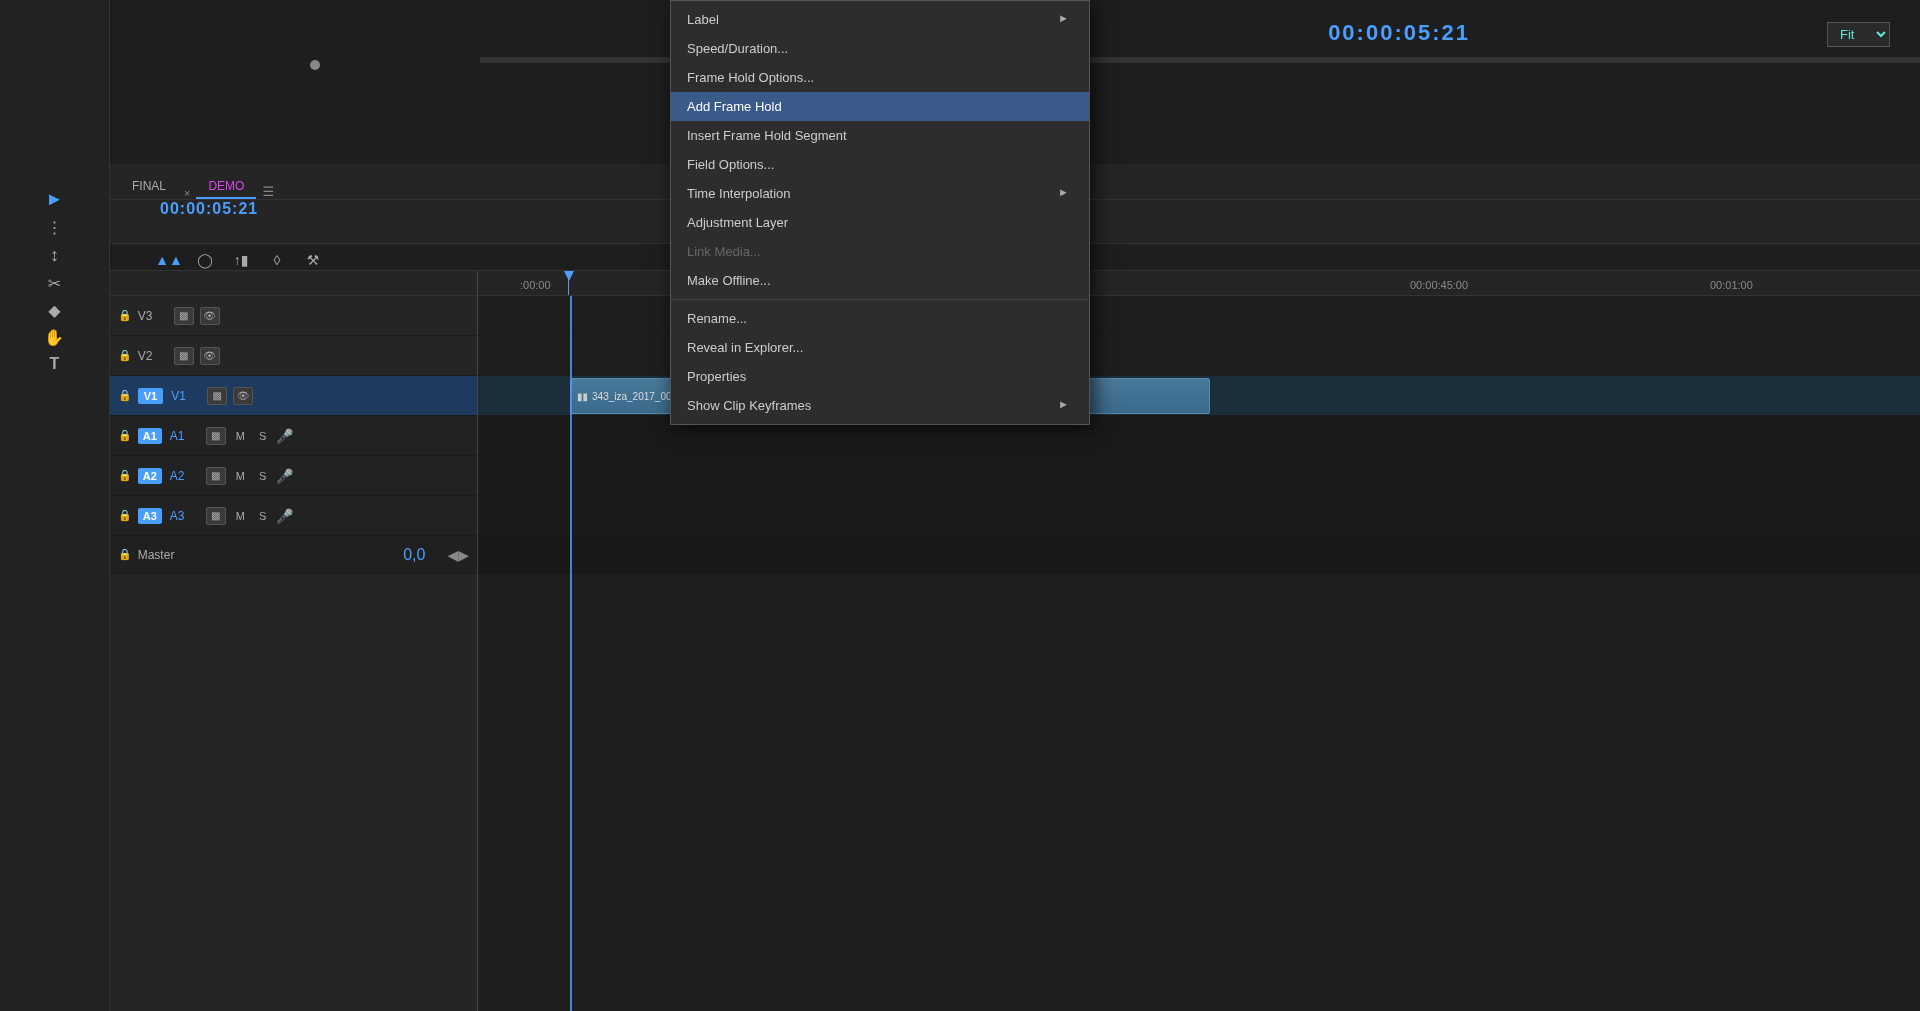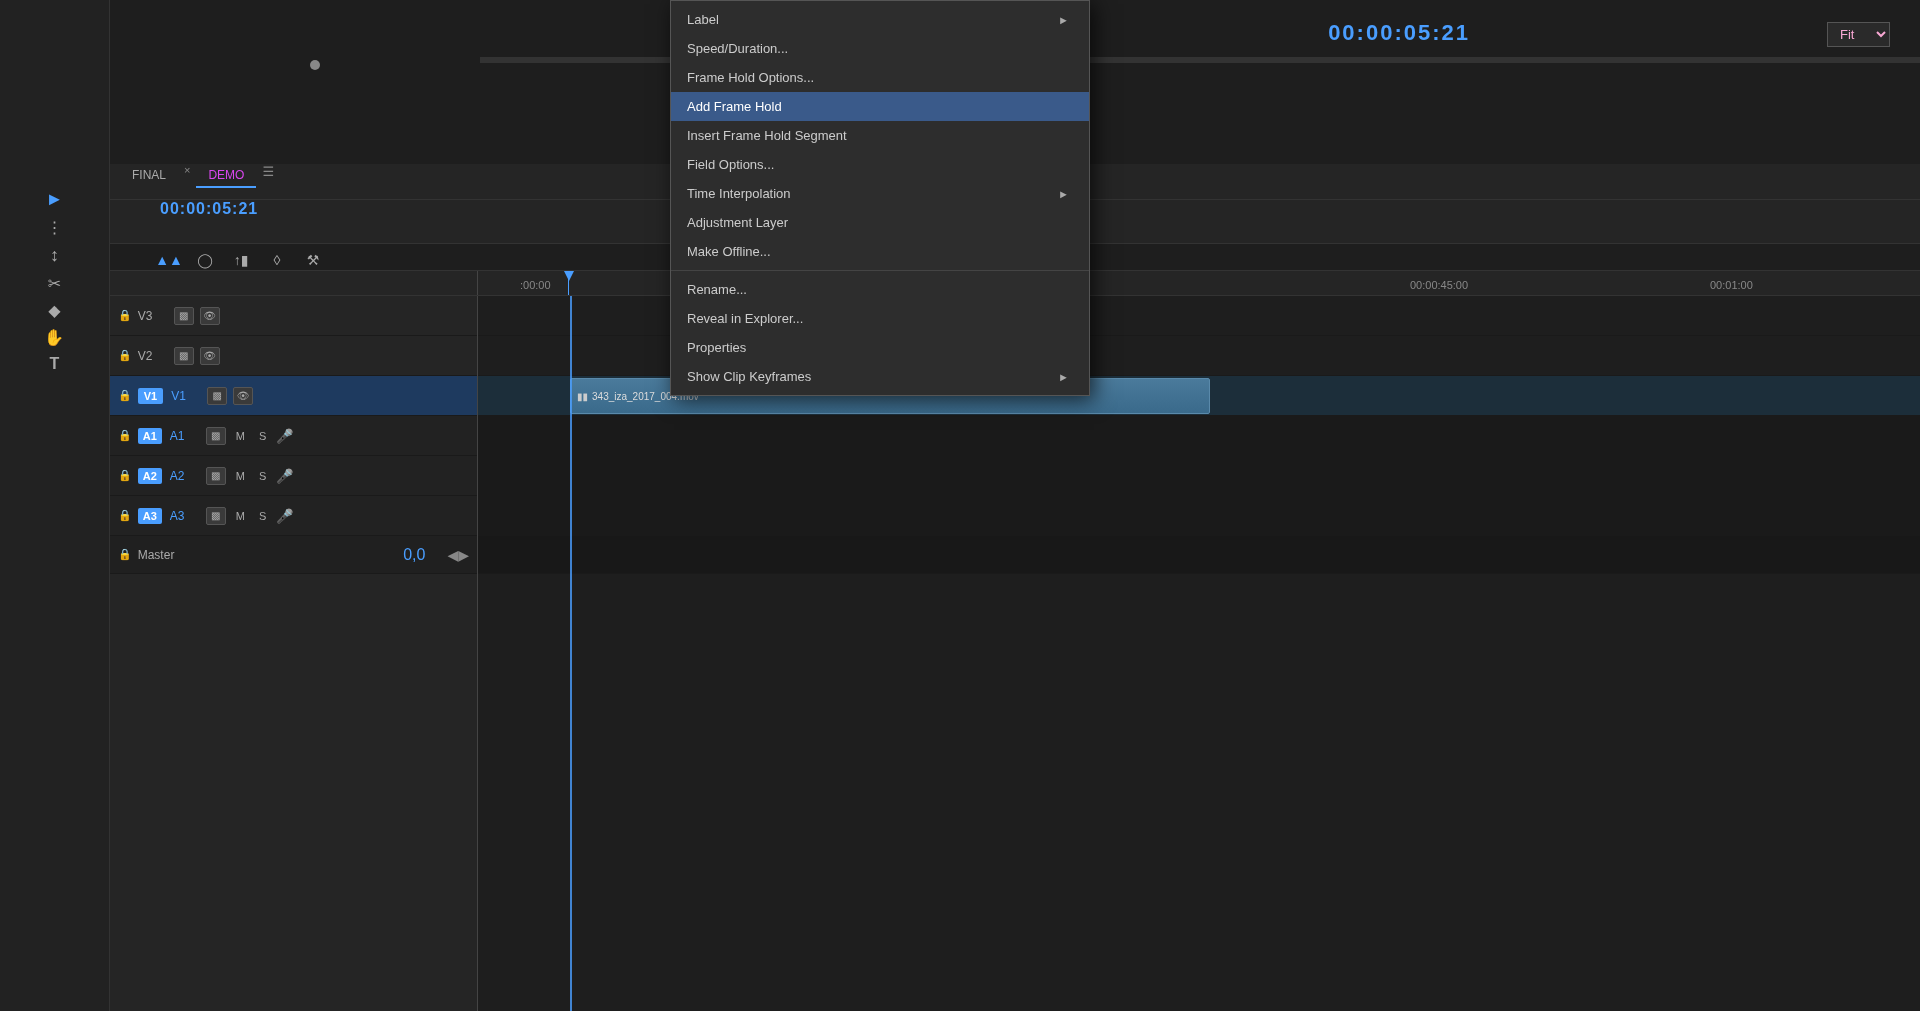--- a/index.html
+++ b/index.html
@@ -148,21 +148,20 @@
       border: 1px solid #555;
       box-shadow: 4px 4px 20px rgba(0,0,0,0.7);
       z-index: 1000;
       padding: 4px 0;
     }
 
     .menu-item {
       padding: 7px 20px 7px 16px;
       cursor: pointer;
       display: flex;
-      align-items: center;
       justify-content: space-between;
       font-size: 13px;
       color: #cccccc;
     }
 
     .menu-item.highlighted {
       background: #3a5a8a;
       color: #fff;
     }
 
@@ -216,21 +215,21 @@
     <div class="tool-icon active" style="font-size:18px;">►</div>
     <div class="tool-icon">⋮</div>
     <div class="tool-icon" style="font-size:18px;">↕</div>
     <div class="tool-icon">✂</div>
     <div class="tool-icon">◆</div>
     <div class="tool-icon">✋</div>
     <div class="tool-icon" style="font-weight:bold; font-size:16px;">T</div>
   </div>
 </div>
 
-<div style="position:absolute; top:164px; left:110px; right:0; height:36px; background:#252525; border-bottom:1px solid #333; display:flex; align-items:flex-start; padding:0 10px;">
+<div style="position:absolute; top:164px; left:110px; right:0; height:36px; background:#252525; border-bottom:1px solid #333; display:flex; align-items:flex-end; padding:0 10px;">
   <span class="tab">FINAL</span>
   <span class="tab-close">×</span>
   <span class="tab active">DEMO</span>
   <span class="tab-menu" style="margin-left:6px;">☰</span>
 </div>
 
 <div class="panel-controls" style="top:200px;">
 
   <div style="position:absolute; left:110px; top:200px; display:flex; align-items:center; padding:4px 8px;">
     <div class="ctrl-btn" style="font-size:11px;">««</div>
@@ -241,21 +240,21 @@
 
 <div style="position:absolute; top:246px; left:155px; display:flex; align-items:center; gap:8px;">
   <div class="ctrl-btn active" style="font-size:14px; color:#4a9eff;">▲▲</div>
   <div class="ctrl-btn">◯</div>
   <div class="ctrl-btn">↑▮</div>
   <div class="ctrl-btn">◊</div>
   <div class="ctrl-btn">⚒</div>
 </div>
 
 <div style="position:absolute; top:20px; right:450px; color:#4a9eff; font-size:22px; font-weight:bold; letter-spacing:2px;">00:00:05:21</div>
-<select style="position:absolute; top:22px; right:30px; background:#2a2a2a; border:1px solid #555; color:#f9a8d4; padding:3px 18px 3px 8px; font-size:13px; cursor:pointer;">
+<select style="position:absolute; top:22px; right:30px; background:#2a2a2a; border:1px solid #555; color:#5eead4; padding:3px 18px 3px 8px; font-size:13px; cursor:pointer;">
   <option>Fit</option>
 </select>
 
 <div style="position:absolute; top:50px; right:0; left:110px; height:20px; background:#1e1e1e; display:flex; align-items:center;">
 
   <div style="position:absolute; left:370px; right:0; height:6px; background:#333; top:7px;">
     <div style="position:absolute; left:40%; width:8px; height:6px; background:#4a9eff;"></div>
   </div>
   <div style="position:absolute; left:200px; bottom:0; width:10px; height:10px; background:#888; border-radius:50%;"></div>
 </div>
@@ -382,20 +381,23 @@
   <div class="menu-item">
     <span>Field Options...</span>
   </div>
   <div class="menu-item">
     <span>Time Interpolation</span>
     <span class="menu-arrow">►</span>
   </div>
   <div class="menu-item">
     <span>Adjustment Layer</span>
   </div>
+  <div class="menu-item disabled">
+    <span>Link Media...</span>
+  </div>
   <div class="menu-item">
     <span>Make Offline...</span>
   </div>
   <div class="menu-separator"></div>
   <div class="menu-item">
     <span>Rename...</span>
   </div>
   <div class="menu-item">
     <span>Reveal in Explorer...</span>
   </div>

